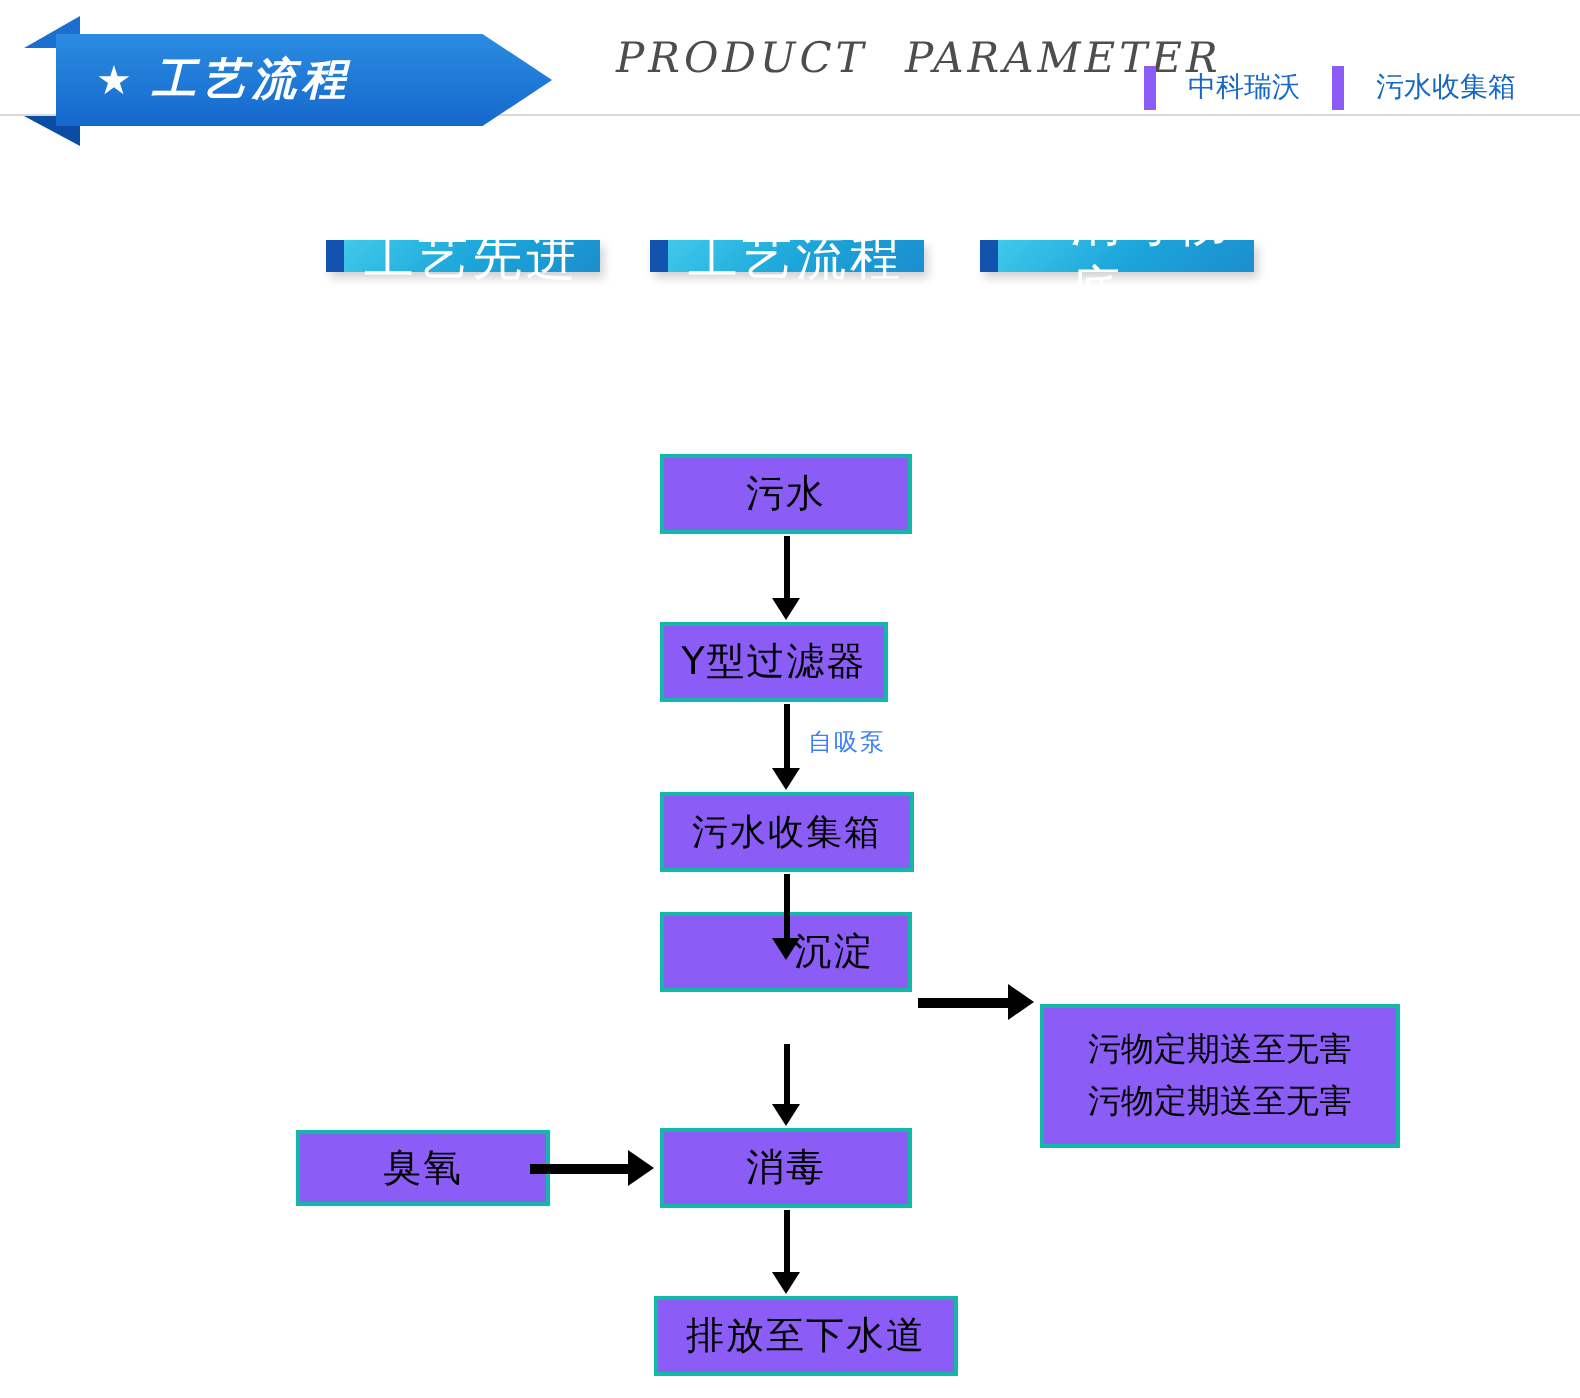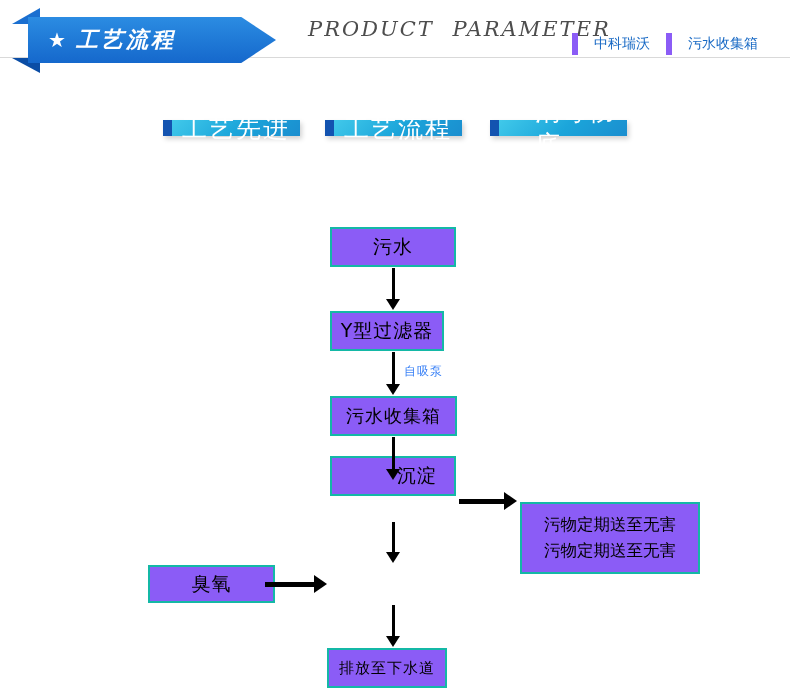--- a/index.html
+++ b/index.html
@@ -67,21 +67,21 @@
   .node {
     position:absolute; background:#8b5cf6; border:2px solid #14b8a6;
     display:flex; align-items:center; justify-content:center;
     font-size:19px; color:#000; letter-spacing:1px; text-align:center;
   }
   .n-sewage    { left:330px; top:227px; width:126px; height:40px; }
   .n-filter    { left:330px; top:311px; width:114px; height:40px; }
   .n-collect   { left:330px; top:396px; width:127px; height:40px; font-size:18px; }
   .n-sediment  { left:330px; top:456px; width:126px; height:40px;padding-left:48px; }
   .n-disinfect { left:330px; top:564px; width:126px; height:40px; }
-  .n-discharge { left:327px; top:648px; width:120px; height:40px; font-size:15px;font-family:Liberation Serif, serif; }
+  .n-discharge { left:327px; top:648px; width:152px; height:40px; font-size:19px;font-family:Liberation Serif, serif; }
   .n-ozone     { left:135px; top:565px; width:127px; height:38px;margin-left:13px; }
   .n-disposal  {
     left:520px; top:466px; width:180px; height:72px;
     flex-direction:column; font-size:16.5px; line-height:1.6; letter-spacing:0;margin-top:36px;
   }
 
   .arrow-v {
     position:absolute; width:14px; display:flex; flex-direction:column; align-items:center;
   }
   .arrow-v .line { width:3px; flex:1; background:#000; }
@@ -135,20 +135,21 @@
   </div>
 
   <div class="badge badge-1">工艺先进</div>
   <div class="badge badge-2">工艺流程</div>
   <div class="badge badge-3">消毒彻底</div>
 
   <div class="node n-sewage">污水</div>
   <div class="node n-filter">Y型过滤器</div>
   <div class="node n-collect">污水收集箱</div>
   <div class="node n-sediment">沉淀</div>
+  <div class="node n-disinfect">消毒</div>
   <div class="node n-discharge">排放至下水道</div>
   <div class="node n-ozone">臭氧</div>
   <div class="node n-disposal">
     <span>污物定期送至无害</span>
     <span>污物定期送至无害</span>
   </div>
 
   <div class="arrow-v av1">
       <div class="line"></div>
       <div class="head"></div>

